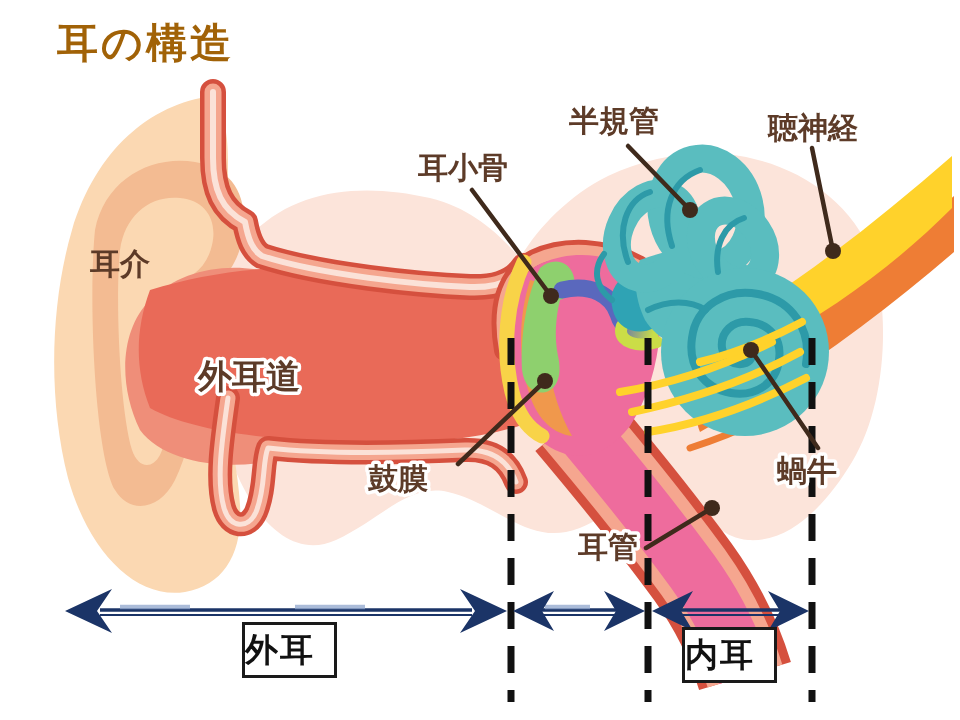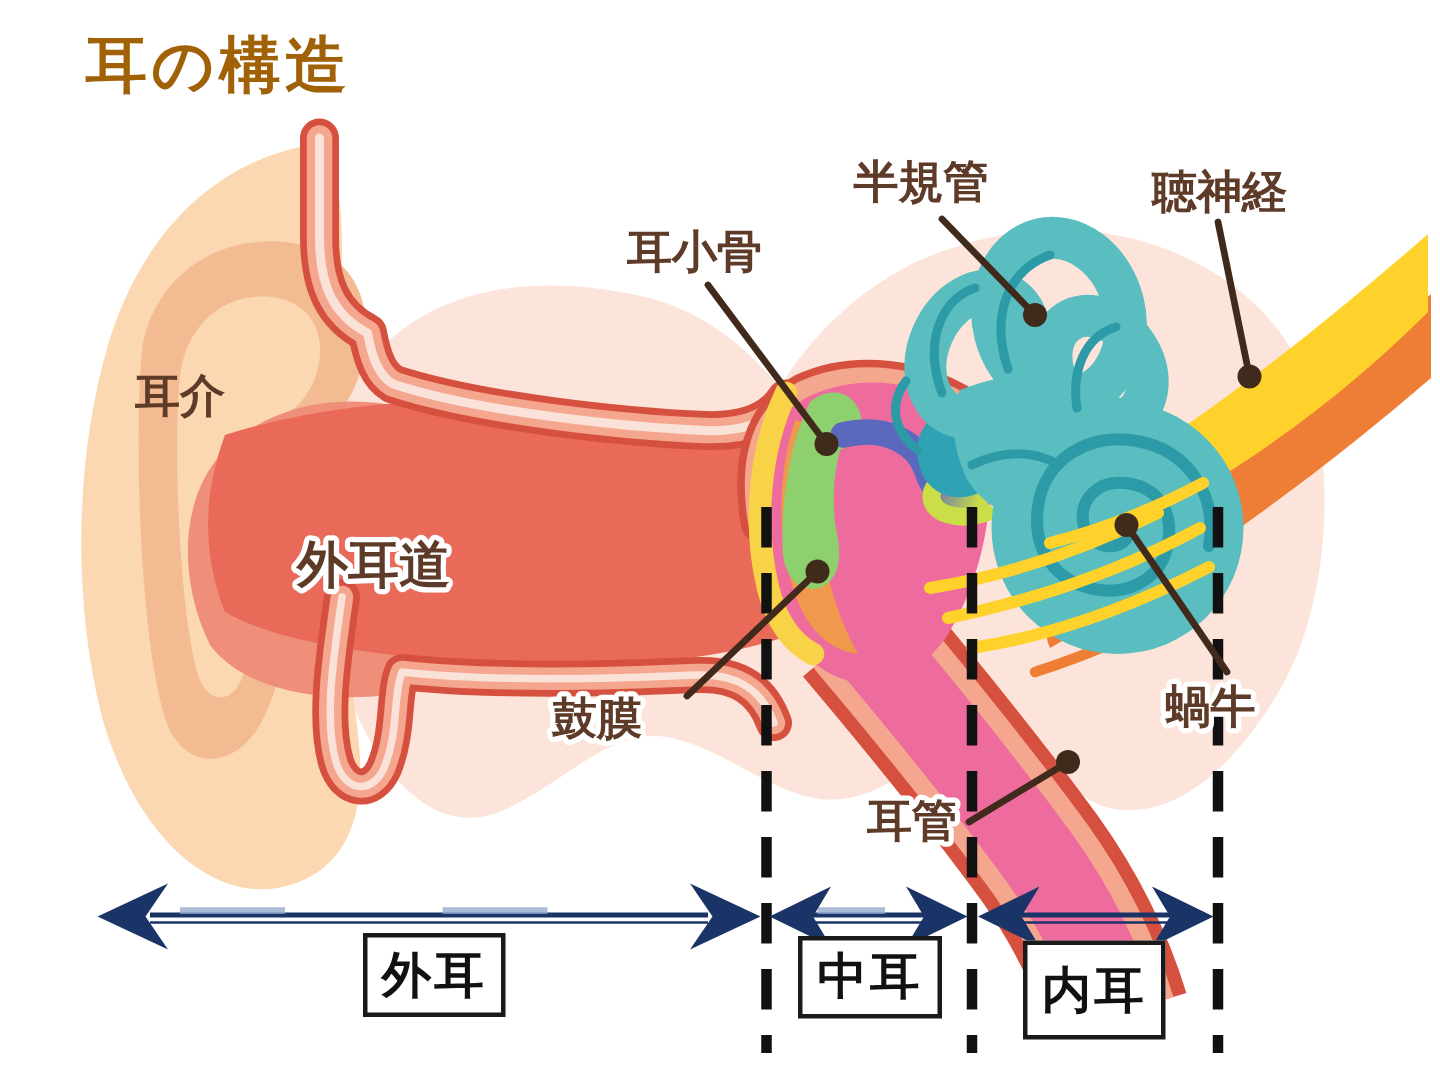--- a/index.html
+++ b/index.html
@@ -9,27 +9,27 @@
     position:relative;
   }
   .slide{position:absolute;inset:0;}
   .page-title{
     position:absolute;left:57px;top:16px;
     font-size:41px;font-weight:bold;color:#a16207;letter-spacing:3px;
   }
   .fig{position:absolute;left:0;top:0;}
   .section-box{
     position:absolute;background:#ffffff;border:3px solid #1a1a1a;
-    display:flex;align-items:center;justify-content:center;
+    display:flex;align-items:center;
     font-size:33px;font-weight:600;color:#111;letter-spacing:2px;
     box-sizing:border-box;
   }
   .box-outer{left:242px;top:622px;width:95px;height:56px;}
   .box-middle{left:532px;top:624px;width:96px;height:55px;}
-  .box-inner{left:682px;top:627px;width:95px;height:66px;}
+  .box-inner{left:682px;top:627px;width:95px;height:56px;}
   text.lbl{
     font-family:"Liberation Sans","DejaVu Sans",sans-serif;
     font-size:30px;font-weight:600;fill:#5d3b28;text-anchor:middle;
   }
   text.lbl-outline{
     paint-order:stroke;stroke:#ffffff;stroke-width:7px;
     stroke-linejoin:round;
   }
   text.lbl-big{font-size:34px;font-weight:bold;}
 </style>
@@ -191,20 +191,17 @@
         <line x1="680" y1="615" x2="781" y2="615" stroke="#1b3467" stroke-width="1.8"></line>
         <polygon points="652,611 693,591 681,611 693,631" fill="#1b3467"></polygon>
         <polygon points="809,611 768,591 780,611 768,631" fill="#1b3467"></polygon>
       </g>
     </g>
   </svg>
 
   <div class="section-box box-outer">
     <span>外耳</span>
   </div>
-  <div class="section-box box-middle">
-    <span>中耳</span>
-  </div>
   <div class="section-box box-inner">
     <span>内耳</span>
   </div>
 
 </div>
 
 </body></html>

